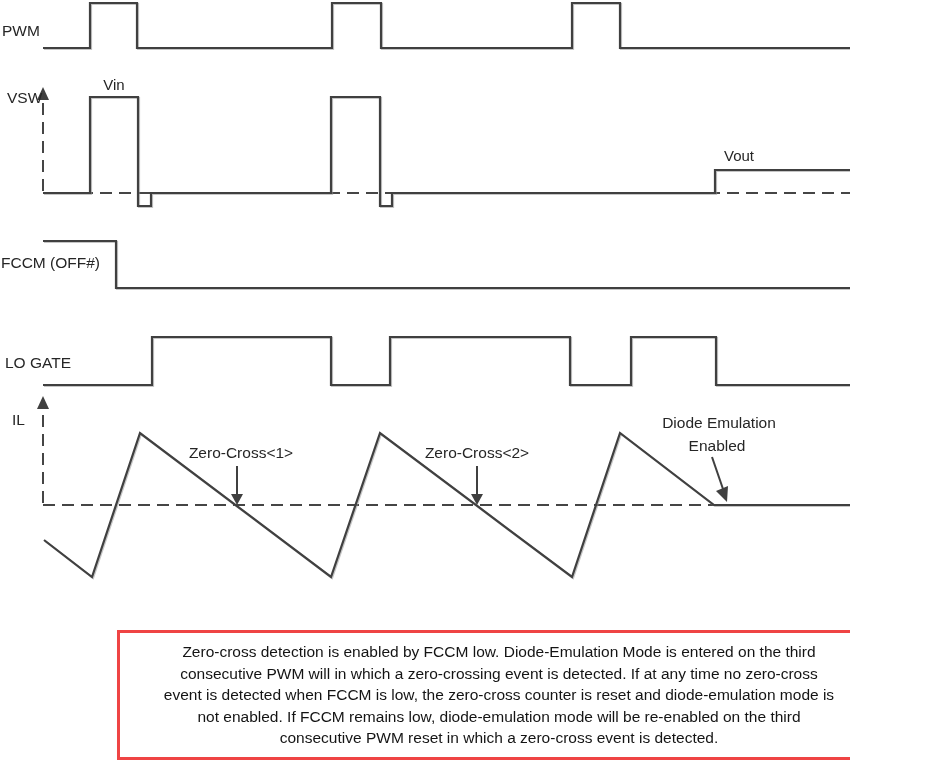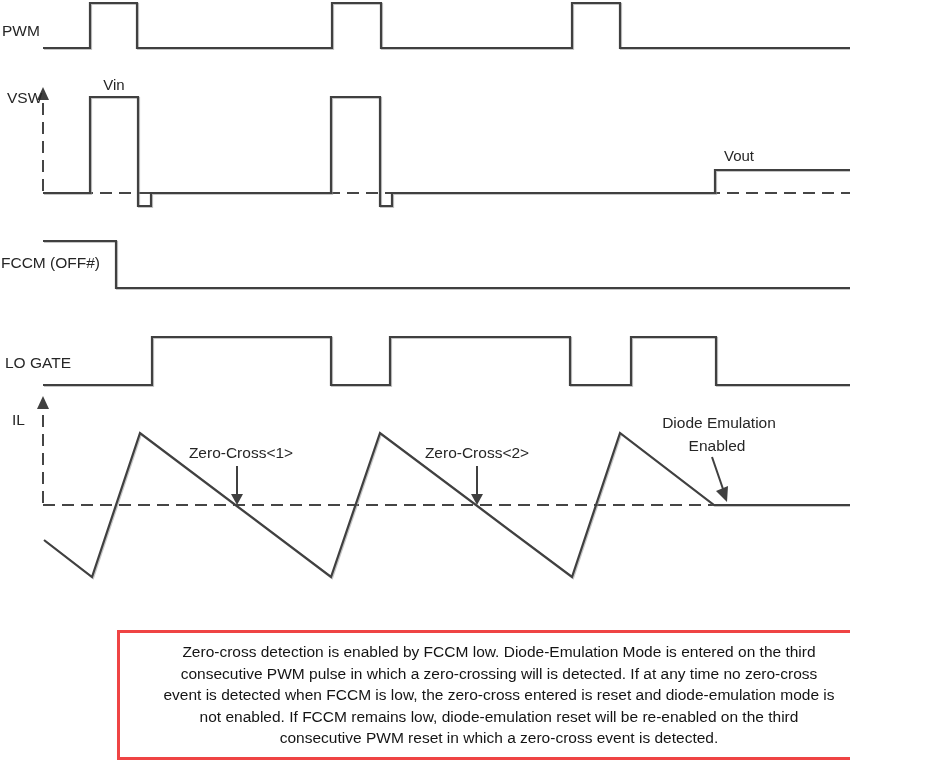--- a/index.html
+++ b/index.html
@@ -74,19 +74,19 @@
     <text x="12" y="425">IL</text>
 
     <text x="241" y="458" text-anchor="middle">Zero-Cross&lt;1&gt;</text>
     <text x="477" y="458" text-anchor="middle">Zero-Cross&lt;2&gt;</text>
     <text x="719" y="428" text-anchor="middle">Diode Emulation</text>
     <text x="717" y="451" text-anchor="middle">Enabled</text>
   </svg>
 
   <div class="note-box">
     <div class="note-line">Zero-cross detection is enabled by FCCM low.  Diode-Emulation Mode is entered on the third</div>
-    <div class="note-line">consecutive PWM pulse in which a zero-crossing will is detected.  If at any time no zero-cross</div>
-    <div class="note-line">event is detected when FCCM is low, the zero-cross entered is reset and diode-emulation mode is</div>
-    <div class="note-line">not enabled.  If FCCM remains low, diode-emulation reset will be re-enabled on the third</div>
+    <div class="note-line">consecutive PWM will in which a zero-crossing event is detected.  If at any time no zero-cross</div>
+    <div class="note-line">event is detected when FCCM is low, the zero-cross counter is reset and diode-emulation mode is</div>
+    <div class="note-line">not enabled.  If FCCM remains low, diode-emulation mode will be re-enabled on the third</div>
     <div class="note-line">consecutive PWM reset in which a zero-cross event is detected.</div>
   </div>
 
 </div>
 
 </body></html>

